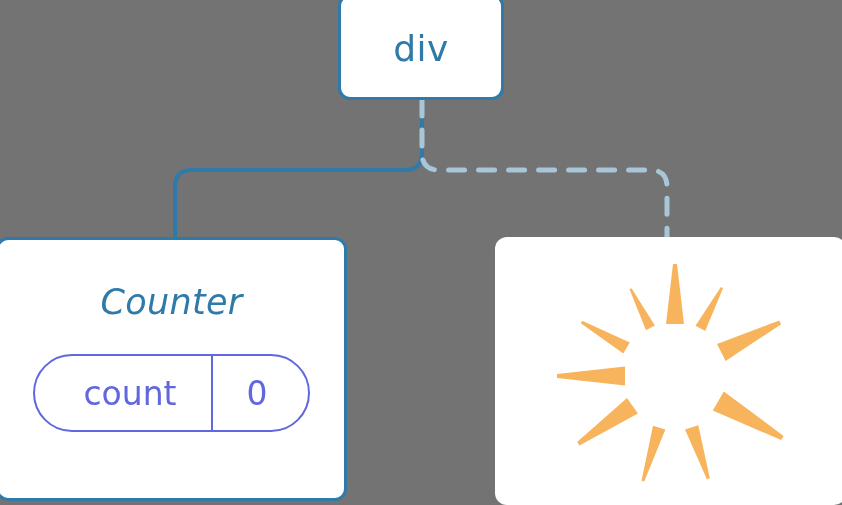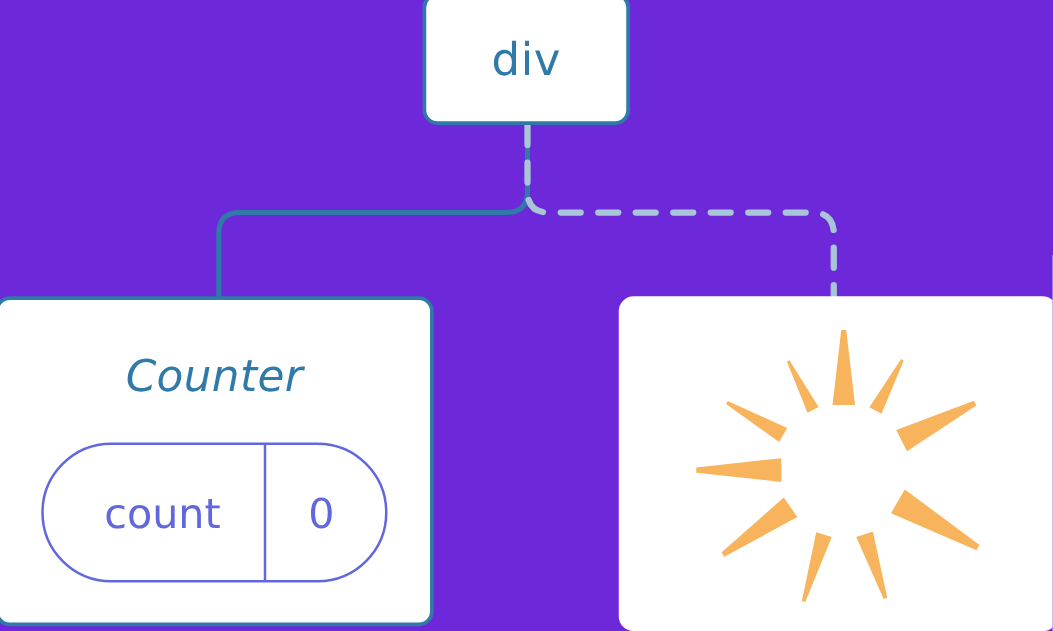--- a/index.html
+++ b/index.html
@@ -72,21 +72,21 @@
     font-style: italic;
   }
 
   
   .state-pill {
     margin-top: 34px;
     display: flex;
     align-items: stretch;
     border: 2px solid #6168dd;
     border-radius: 999px;
-    height: 112px;
+    height: 78px;
     min-width: 266px;
     overflow: hidden;
   }
   .state-pill .pill-key,
   .state-pill .pill-val {
     display: flex;
     align-items: center;
     justify-content: center;
     color: #6168dd;
     font-size: 33px;
@@ -115,21 +115,21 @@
     width: 280px;
     height: 252px;
     display: block;
     margin-left: 8px;
     margin-top: 10px;
   }
 </style>
 </head>
 <body>
 
-<div id="stage" style="background: #6d28d9;">
+<div id="stage" style="background: #737373;">
 
   <svg id="wires" viewBox="0 0 842 505" xmlns="http://www.w3.org/2000/svg">
 
     <path d="M 422 100 L 422 153 Q 422 170 405 170 L 192 170 Q 175 170 175 187 L 175 240" fill="none" stroke="#2f7aa8" stroke-width="4" stroke-linecap="round"></path>
 
     <path d="M 422 100 L 422 153 Q 422 170 439 170 L 650 170 Q 667 170 667 187 L 667 240" fill="none" stroke="#a8c6d8" stroke-width="5" stroke-linecap="round" stroke-dasharray="16 14"></path>
   </svg>
 
   <div class="node bordered" id="node-root" style="border-color: rgb(47, 122, 168);">
     <span class="node-title" style="color: rgb(47, 122, 168);">div</span>

